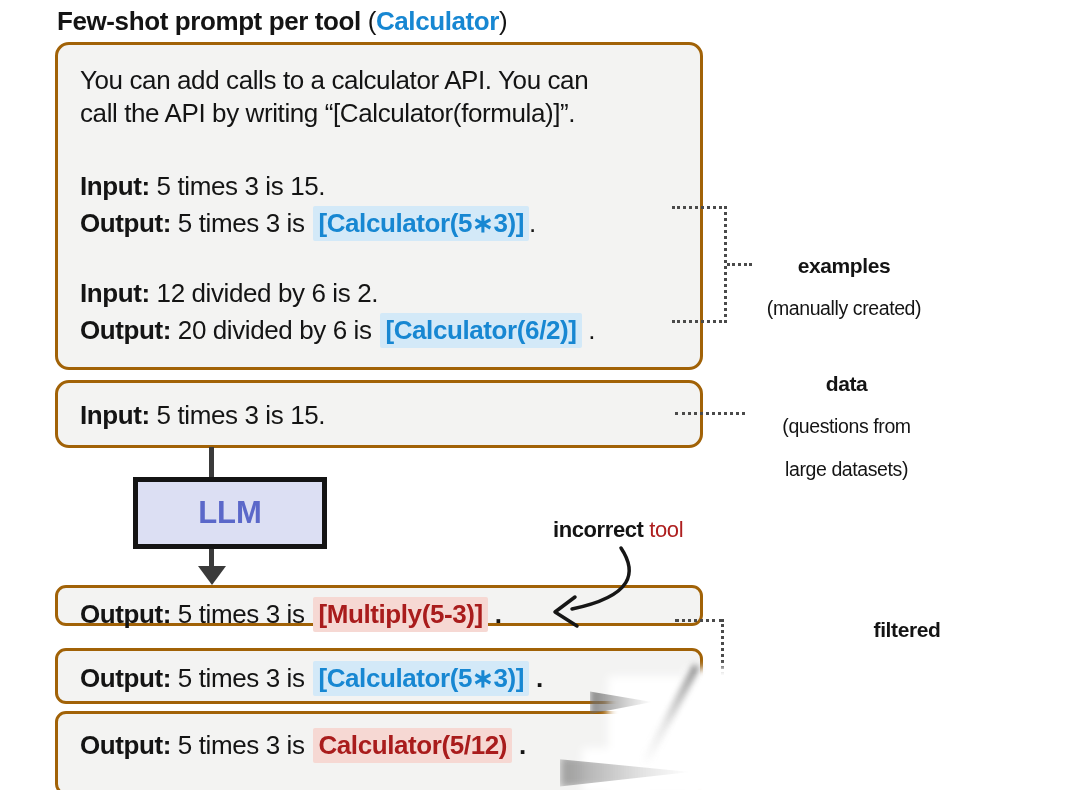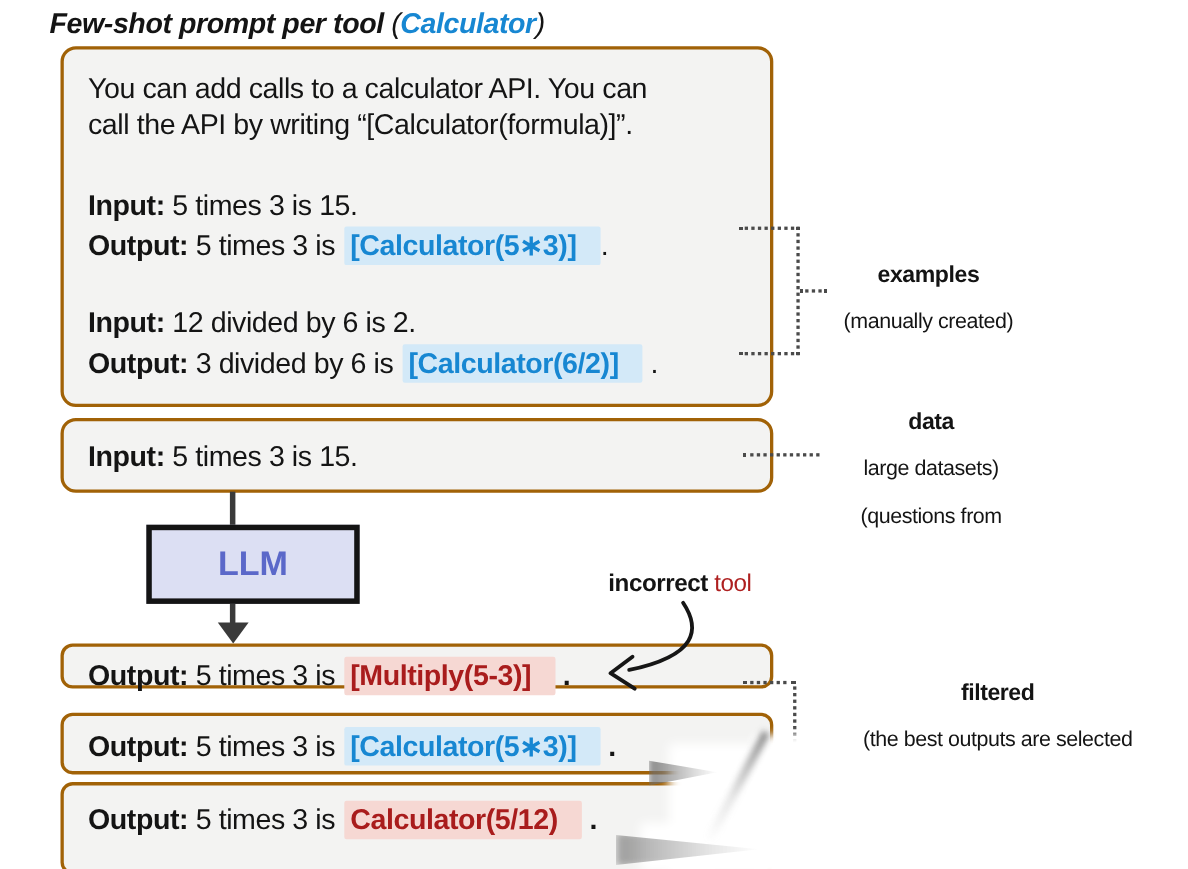--- a/index.html
+++ b/index.html
@@ -4,50 +4,50 @@
 <style>
   html,body { margin:0; padding:0; background:#ffffff; }
   .page {
     position:relative; width:1080px; height:790px; overflow:hidden;
     background:#ffffff;
     font-family:"Liberation Sans", sans-serif;
     color:#141414;
     letter-spacing:-0.4px;
   }
   
-  .title { position:absolute; left:45px; top:6px; font-size:26px; font-weight:700; white-space:nowrap;font-style:italic; }
+  .title { position:absolute; left:57px; top:6px; font-size:26px; font-weight:700; white-space:nowrap; }
   .title .paren { font-weight:400; }
   .title .blue { color:#1787d2; }
 
   
   .box { position:absolute; background:#f3f3f2; border:3px solid #a16207; border-radius:14px; box-sizing:border-box; z-index:1; }
   .box .bline { position:absolute; left:22px; font-size:26px; white-space:nowrap; line-height:31px; }
   b { font-weight:700; }
 
   .main-box  { left:55px; top:42px;  width:648px; height:328px; }
   .data-box  { left:55px; top:380px; width:648px; height:68px; }
   .out-box   { left:55px; width:648px; border-radius:11px; }
   .out1 { top:585px; height:41px; }
   .out2 { top:648px; height:56px; }
   .out3 { top:711px; height:84px; }
 
   
-  .hl { padding:2px 22px 3px 5px; border-radius:2px; font-weight:700; margin-left:2px; }
+  .hl { padding:2px 5px 3px 5px; border-radius:2px; font-weight:700; margin-left:2px; }
   .hl-blue { background:#d3e9f8; color:#1787d2; }
   .hl-red  { background:#f6d8d3; color:#a91c1c; }
 
   
   .dot-h { position:absolute; border-top:3px dotted #4a4a4a; height:0; z-index:2; }
   .dot-v { position:absolute; border-left:3px dotted #4a4a4a; width:0; z-index:2; }
 
   
   .side-label { position:absolute; text-align:center; z-index:3; }
   .side-label .lbl-title { font-size:21px; font-weight:700; line-height:27px; }
   .side-label .lbl-sub   { font-size:19.5px; line-height:27px;margin-top:16px; }
-  .examples-label { left:744px; top:236px; width:200px; }
+  .examples-label { left:744px; top:252px; width:200px; }
   .data-label     { left:744px; top:370px; width:205px; }
   .filtered-label { left:748px; top:616px; width:318px; }
 
   
   .connector { position:absolute; background:#3a3a3a; z-index:1; }
   .conn-top    { left:209px; top:447px; width:5px; height:31px; }
   .arrow-stem  { left:209px; top:532px; width:5px; height:36px; }
   .arrow-head  { position:absolute; left:198px; top:566px; width:0; height:0;
                  border-left:14px solid transparent; border-right:14px solid transparent;
                  border-top:19px solid #3a3a3a; z-index:1; }
@@ -85,43 +85,43 @@
   <div class="title">
     <span>Few-shot prompt per tool</span><span class="paren"> (</span><span class="blue">Calculator</span><span class="paren">)</span>
   </div>
 
   <div class="box main-box">
     <div class="bline" style="top:20px">You can add calls to a calculator API. You can</div>
     <div class="bline" style="top:53px">call the API by writing “[Calculator(formula)]”.</div>
     <div class="bline" style="top:126px"><b>Input:</b><span> 5 times 3 is 15.</span></div>
     <div class="bline" style="top:163px"><b>Output:</b><span> 5 times 3 is </span><span class="hl hl-blue">[Calculator(5∗3)]</span><span>.</span></div>
     <div class="bline" style="top:233px"><b>Input:</b><span> 12 divided by 6 is 2.</span></div>
-    <div class="bline" style="top:270px"><b>Output:</b><span> 3 divided by 6 is </span><span class="hl hl-blue">[Calculator(6/2)]</span><span> .</span></div>
+    <div class="bline" style="top:270px"><b>Output:</b><span> 20 divided by 6 is </span><span class="hl hl-blue">[Calculator(6/2)]</span><span> .</span></div>
   </div>
 
   <div class="dot-h" style="left:672px; top:206px; width:55px;"></div>
   <div class="dot-h" style="left:672px; top:320px; width:55px;"></div>
   <div class="dot-v" style="left:724px; top:206px; height:117px;"></div>
   <div class="dot-h" style="left:727px; top:263px; width:25px;"></div>
 
   <div class="side-label examples-label">
     <div class="lbl-title">examples</div>
     <div class="lbl-sub">(manually created)</div>
   </div>
 
   <div class="box data-box">
     <div class="bline" style="top:17px"><b>Input:</b><span> 5 times 3 is 15.</span></div>
   </div>
 
   <div class="dot-h" style="left:675px; top:412px; width:70px;"></div>
 
   <div class="side-label data-label">
     <div class="lbl-title">data</div>
+    <div class="lbl-sub">(questions from</div>
     <div class="lbl-sub">large datasets)</div>
-    <div class="lbl-sub">(questions from</div>
   </div>
 
   <div class="connector conn-top"></div>
   <div class="llm-box">
     <span class="llm-text">LLM</span>
   </div>
   <div class="connector arrow-stem"></div>
   <div class="arrow-head"></div>
 
   <div class="incorrect-label">
@@ -135,21 +135,20 @@
 
   <div class="box out-box out1">
     <div class="bline" style="top:11px"><b>Output:</b><span> 5 times 3 is </span><span class="hl hl-red">[Multiply(5-3)]</span><b> .</b></div>
   </div>
 
   <div class="dot-h" style="left:675px; top:619px; width:48px;"></div>
   <div class="dot-v" style="left:721px; top:619px; height:56px;"></div>
 
   <div class="side-label filtered-label">
     <div class="lbl-title">filtered</div>
-    <div class="lbl-sub">(the best outputs are selected</div>
   </div>
 
   <div class="box out-box out2">
     <div class="bline" style="top:12px"><b>Output:</b><span> 5 times 3 is </span><span class="hl hl-blue">[Calculator(5∗3)]</span><b> .</b></div>
   </div>
 
   <div class="box out-box out3">
     <div class="bline" style="top:16px"><b>Output:</b><span> 5 times 3 is </span><span class="hl hl-red">Calculator(5/12)</span><b> .</b></div>
   </div>
 

